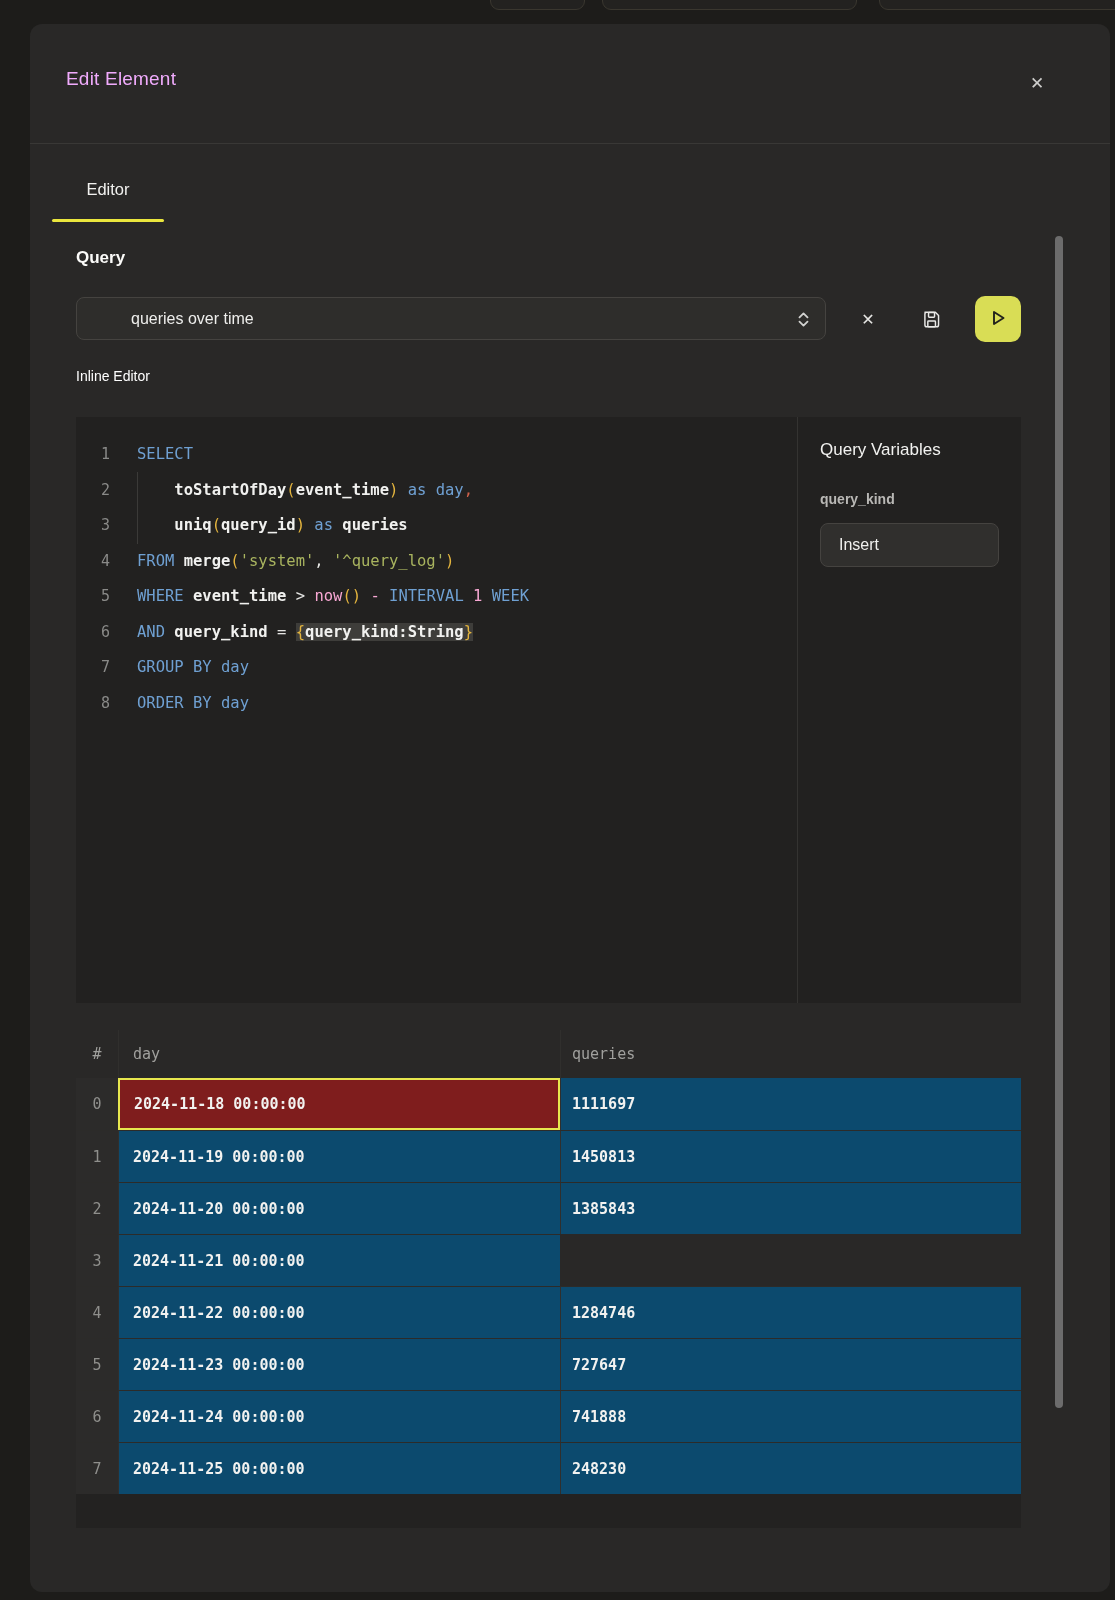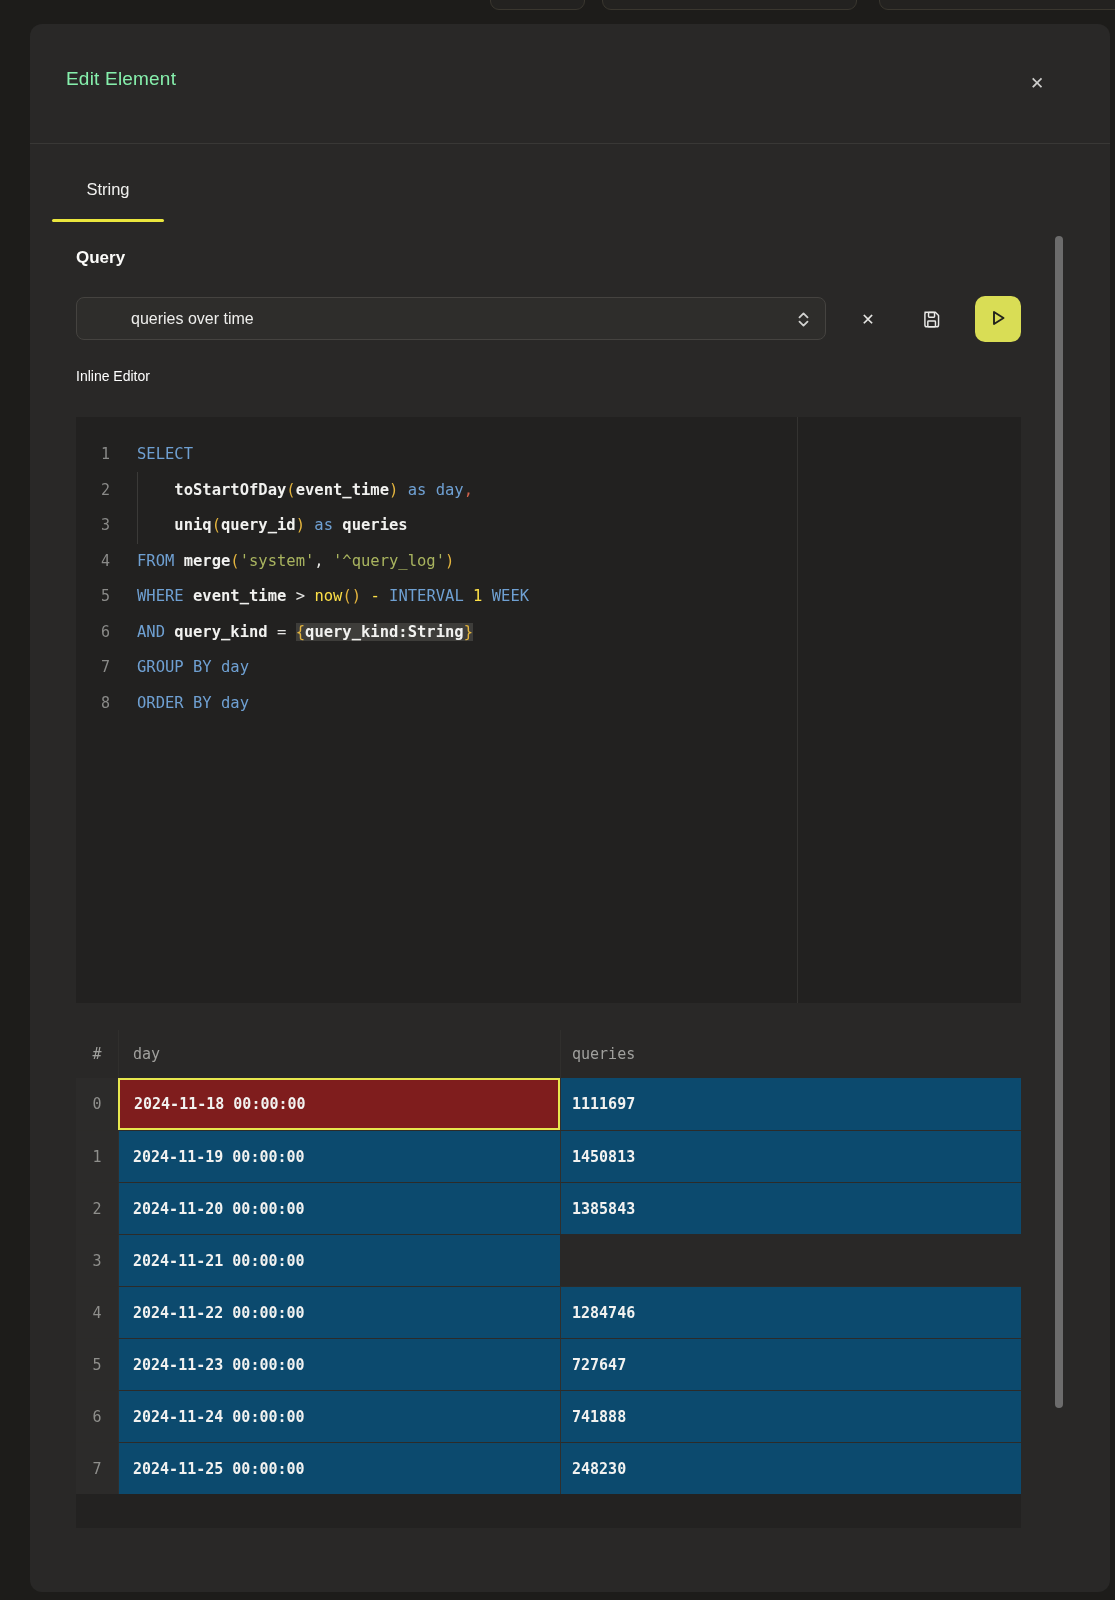--- a/index.html
+++ b/index.html
@@ -3,21 +3,21 @@
 <meta charset="utf-8">
 <style>
   html,body{margin:0;padding:0;background:#111;}
   .page{position:relative;width:1115px;height:1600px;background:#1d1c1a;overflow:hidden;
         font-family:"Liberation Sans",sans-serif;-webkit-font-smoothing:antialiased;}
   
   .bg-btn{position:absolute;top:-20px;height:28px;background:#232220;border:1px solid #3a372f;border-radius:9px;}
   
   .modal{position:absolute;left:30px;top:24px;width:1080px;height:1568px;background:#292827;
          border-radius:12px;}
-  .modal-title{position:absolute;left:36px;top:44px;font-size:19px;font-weight:500;color:#86efac;letter-spacing:.2px;}
+  .modal-title{position:absolute;left:36px;top:44px;font-size:19px;font-weight:500;color:#f0abfc;letter-spacing:.2px;}
   .close-btn{position:absolute;left:990px;top:42px;width:34px;height:34px;display:flex;align-items:center;
              justify-content:center;color:#cdcdcb;font-size:17px;cursor:pointer;background:none;border:none;}
   .header-divider{position:absolute;left:0;top:119px;width:100%;height:1px;background:#393836;}
   
   .tab{position:absolute;left:22px;top:132px;width:112px;height:66px;cursor:pointer;}
   .tab-label{position:absolute;left:0;top:24px;width:100%;text-align:center;font-size:16.5px;color:#f1f1ef;}
   .tab-underline{position:absolute;left:0;bottom:0;width:100%;height:3px;background:var(--tab-underline);border-radius:2px;}
   
   .query-heading{position:absolute;left:46px;top:224px;font-size:17px;font-weight:700;color:#fbfbf9;}
   .query-select{position:absolute;left:46px;top:273px;width:750px;height:43px;background:#2e2d2b;
@@ -36,21 +36,21 @@
   .editor-wrap{position:absolute;left:46px;top:393px;width:945px;height:586px;background:#222120;}
   .code-area{position:absolute;left:0;top:0;width:721px;height:100%;padding-top:20px;box-sizing:border-box;cursor:text;}
   .code-line{display:flex;height:35.5px;line-height:35.5px;white-space:pre;
              font-family:"DejaVu Sans Mono",monospace;font-size:15.5px;}
   .gutter{width:61px;padding-right:27px;box-sizing:border-box;text-align:right;color:#8a8a88;flex:none;font-size:15px;}
   .indent-guide{position:absolute;left:61px;top:55px;width:1px;height:72px;background:#3b3a38;}
   .tok-kw{color:#6fa0d2;}
   .tok-fn,.tok-id{color:#f1f1ef;font-weight:700;}
   .tok-p{color:#e3b43e;}
   .tok-s{color:#a9b45f;}
-  .tok-n{color:#fde047;margin-top:28px;}
+  .tok-n{color:#f9a8d4;margin-top:28px;}
   .tok-o{color:#e6e6e4;}
   .tok-cm{color:#d2614a;}
   .tok-ws{color:#f1f1ef;}
   .tok-hl{background:#3e3d3a;}
   .panel-divider{position:absolute;left:721px;top:0;width:1px;height:100%;background:#343331;}
   .variables-panel{position:absolute;left:722px;top:0;right:0;height:100%;}
   .variables-title{position:absolute;left:22px;top:23px;font-size:17px;font-weight:500;color:#f2f2f0;}
   .variable-name{position:absolute;left:22px;top:74px;font-size:14px;font-weight:600;color:#b9b8b5;}
   .insert-btn{position:absolute;left:22px;top:106px;width:179px;height:44px;background:#302f2d;
               border:1px solid #454340;border-radius:8px;box-sizing:border-box;text-align:left;padding-left:18px;
@@ -82,21 +82,21 @@
   <div class="bg-btn" style="left:602px;width:253px;"></div>
   <div class="bg-btn" style="left:879px;width:250px;"></div>
 
   <div class="modal">
 
     <div class="modal-title">Edit Element</div>
     <button class="close-btn">✕</button>
     <div class="header-divider"></div>
 
     <div class="tab">
-      <div class="tab-label">String</div>
+      <div class="tab-label">Editor</div>
       <div class="tab-underline"></div>
     </div>
 
     <div class="query-heading">Query</div>
 
     <div class="query-select">
       <span class="query-select-value">queries over time</span>
       <span class="select-chevrons">
         <svg width="17" height="19" viewBox="0 0 16 18" fill="none">
           <path d="M4.2 7 L8 3.2 L11.8 7" stroke="#d2d2d0" stroke-width="1.7" stroke-linecap="round" stroke-linejoin="round"></path>
@@ -131,20 +131,25 @@
       <div class="code-line"><span class="gutter">1</span><span><span class="tok-kw">SELECT</span></span></div>
           <div class="code-line"><span class="gutter">2</span><span><span class="tok-ws">    </span><span class="tok-fn">toStartOfDay</span><span class="tok-p">(</span><span class="tok-id">event_time</span><span class="tok-p">)</span><span class="tok-ws"> </span><span class="tok-kw">as</span><span class="tok-ws"> </span><span class="tok-kw">day</span><span class="tok-cm">,</span></span></div>
           <div class="code-line"><span class="gutter">3</span><span><span class="tok-ws">    </span><span class="tok-fn">uniq</span><span class="tok-p">(</span><span class="tok-id">query_id</span><span class="tok-p">)</span><span class="tok-ws"> </span><span class="tok-kw">as</span><span class="tok-ws"> </span><span class="tok-id">queries</span></span></div>
           <div class="code-line"><span class="gutter">4</span><span><span class="tok-kw">FROM</span><span class="tok-ws"> </span><span class="tok-fn">merge</span><span class="tok-p">(</span><span class="tok-s">'system'</span><span class="tok-o">, </span><span class="tok-s">'^query_log'</span><span class="tok-p">)</span></span></div>
           <div class="code-line"><span class="gutter">5</span><span><span class="tok-kw">WHERE</span><span class="tok-ws"> </span><span class="tok-id">event_time</span><span class="tok-ws"> </span><span class="tok-o">&gt;</span><span class="tok-ws"> </span><span class="tok-n">now</span><span class="tok-p">()</span><span class="tok-ws"> </span><span class="tok-n">-</span><span class="tok-ws"> </span><span class="tok-kw">INTERVAL</span><span class="tok-ws"> </span><span class="tok-n">1</span><span class="tok-ws"> </span><span class="tok-kw">WEEK</span></span></div>
           <div class="code-line"><span class="gutter">6</span><span><span class="tok-kw">AND</span><span class="tok-ws"> </span><span class="tok-id">query_kind</span><span class="tok-ws"> </span><span class="tok-o">=</span><span class="tok-ws"> </span><span class="tok-p tok-hl">{</span><span class="tok-id tok-hl">query_kind:String</span><span class="tok-p tok-hl">}</span></span></div>
           <div class="code-line"><span class="gutter">7</span><span><span class="tok-kw">GROUP BY</span><span class="tok-ws"> </span><span class="tok-kw">day</span></span></div>
           <div class="code-line"><span class="gutter">8</span><span><span class="tok-kw">ORDER BY</span><span class="tok-ws"> </span><span class="tok-kw">day</span></span></div>
         </div>
       <div class="panel-divider"></div>
+      <div class="variables-panel">
+        <div class="variables-title">Query Variables</div>
+        <div class="variable-name">query_kind</div>
+        <button class="insert-btn">Insert</button>
+      </div>
     </div>
 
     <div class="results">
       <div class="thead">
         <div class="th col-idx">#</div>
         <div class="th col-day">day</div>
         <div class="th col-q">queries</div>
       </div>
       <div id="table-body">
           <div class="tr">

